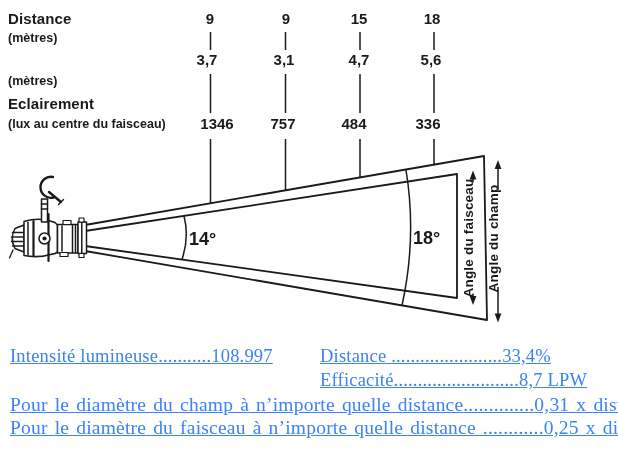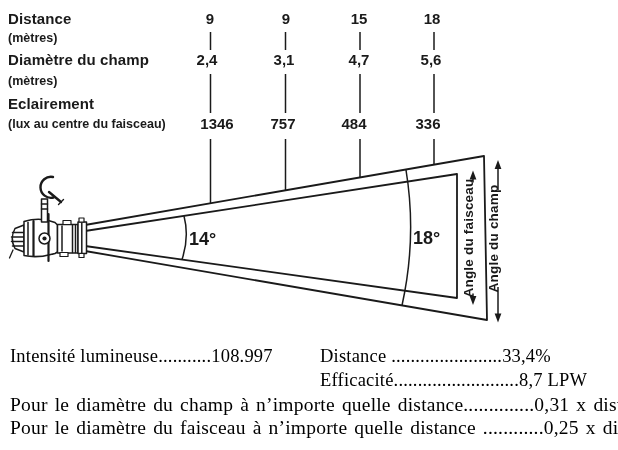--- a/index.html
+++ b/index.html
@@ -7,45 +7,44 @@
     position:relative;width:618px;height:450px;background:#ffffff;
     overflow:hidden;color:#1a1a1a;
     font-family:"Liberation Sans",sans-serif;
   }
   .abs{position:absolute;white-space:nowrap;}
   .lbl-main{font-size:15px;font-weight:700;line-height:17px;letter-spacing:.1px;}
   .lbl-sub{font-size:12.5px;font-weight:600;line-height:16px;}
   .val{font-size:15px;font-weight:700;line-height:17px;transform:translateX(-50%);}
   .serifline{
     font-family:"Liberation Serif",serif;font-size:18.5px;line-height:23px;
-    color:#000000;letter-spacing:.2px;
+    color:#3b82f6;letter-spacing:.2px;text-decoration:underline;
   }
   .serifline.big{font-size:19.5px;line-height:24px;word-spacing:2px;}
   svg text{font-family:"Liberation Sans",sans-serif;}
   .deg{font-size:18px;font-weight:600;fill:#1a1a1a;}
   .axis-label{font-size:13.5px;font-weight:700;fill:#1a1a1a;letter-spacing:.2px;}
 </style>
 </head>
 <body>
 
 <div class="stage">
 
   <div class="abs lbl-main" style="left:8px;top:10px">Distance</div>
   <div class="abs lbl-sub" style="left:8px;top:30px">(mètres)</div>
-  <div class="abs lbl-main" style="left:8px;top:51px">Diamètre du champ</div>
   <div class="abs lbl-sub" style="left:8px;top:73px">(mètres)</div>
   <div class="abs lbl-main" style="left:8px;top:95px">Eclairement</div>
   <div class="abs lbl-sub" style="left:8px;top:116px">(lux au centre du faisceau)</div>
 
   <div class="abs val" style="left:210px;top:10px">9</div>
   <div class="abs val" style="left:286px;top:10px">9</div>
   <div class="abs val" style="left:359px;top:10px">15</div>
   <div class="abs val" style="left:432px;top:10px">18</div>
 
-  <div class="abs val" style="left:207px;top:51px">2,4</div>
+  <div class="abs val" style="left:207px;top:51px">3,7</div>
   <div class="abs val" style="left:284px;top:51px">3,1</div>
   <div class="abs val" style="left:359px;top:51px">4,7</div>
   <div class="abs val" style="left:431px;top:51px">5,6</div>
 
   <div class="abs val" style="left:217px;top:115px">1346</div>
   <div class="abs val" style="left:283px;top:115px">757</div>
   <div class="abs val" style="left:354px;top:115px">484</div>
   <div class="abs val" style="left:428px;top:115px">336</div>
 
   <svg class="abs" style="left:0;top:0" width="618" height="450" viewBox="0 0 618 450">

